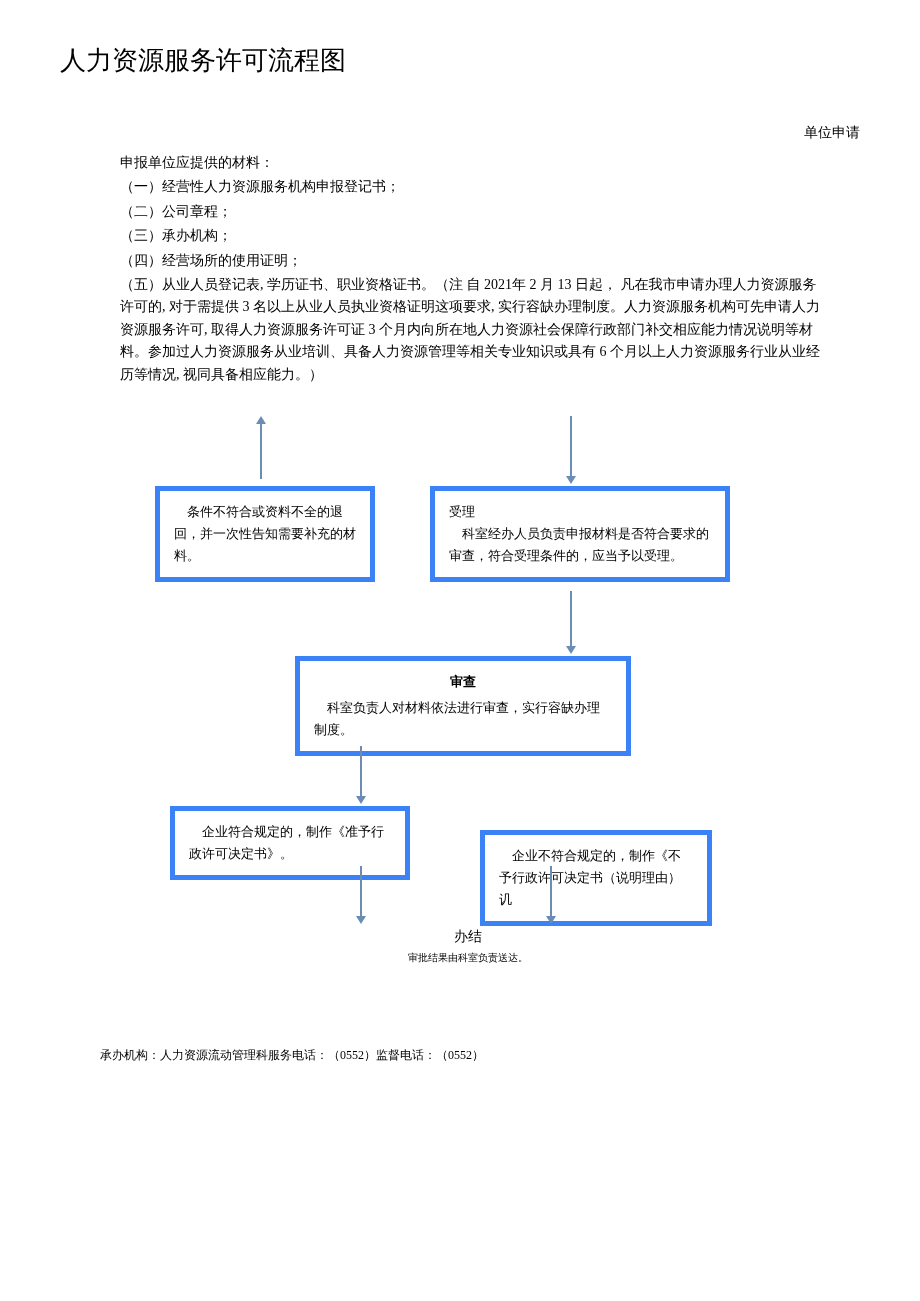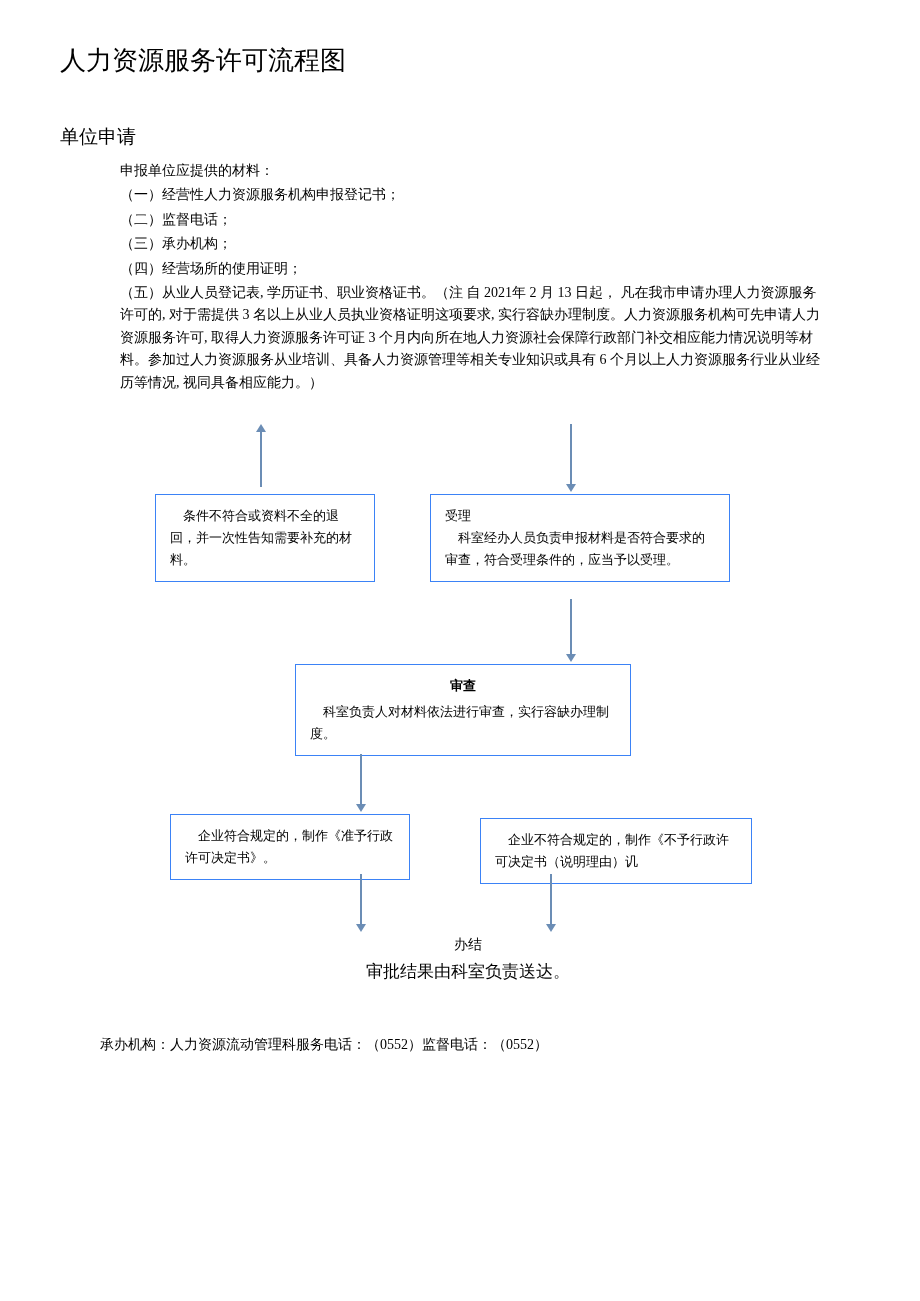--- a/index.html
+++ b/index.html
@@ -15,40 +15,40 @@
     .title {
       font-size: 26px;
       font-weight: normal;
       margin-bottom: 40px;
       font-family: "SimSun", "宋体", serif;
     }
     .application-section {
       margin-bottom: 20px;
     }
     .application-title {
-      text-align: left;
-      font-size: 19px;
+      text-align: right;
+      font-size: 14px;
       margin-bottom: 8px;
     }
     .materials {
       padding-left: 60px;
       padding-right: 40px;
     }
     .materials-line {
       margin: 2px 0;
     }
     .flowchart {
       position: relative;
       width: 100%;
       height: 620px;
       margin-top: 10px;
     }
     .box {
       position: absolute;
-      border: 1px solid #3b82f6;
+      border: 5px solid #3b82f6;
       background: #fff;
       padding: 10px 14px;
       font-size: 13px;
       line-height: 1.7;
     }
     .box-reject {
       left: 95px;
       top: 80px;
       width: 220px;
     }
@@ -72,36 +72,36 @@
       font-weight: bold;
       margin-bottom: 4px;
     }
     .box-approve {
       left: 110px;
       top: 400px;
       width: 240px;
     }
     .box-deny {
       left: 420px;
-      top: 404px;
-      width: 272px;
+      top: 424px;
+      width: 232px;
     }
     .complete-section {
       position: absolute;
       left: 16px;
       right: 0;
       top: 520px;
       text-align: center;
     }
     .complete-title {
       font-size: 14px;
       margin-bottom: 2px;
     }
     .complete-text {
-      font-size: 17px;
+      font-size: 10px;
     }
     .arrow {
       position: absolute;
       width: 2px;
       background: #6b8db5;
     }
     .arrow::after {
       content: "";
       position: absolute;
       width: 0;
@@ -119,35 +119,36 @@
       left: -4px;
       border-bottom: 8px solid #6b8db5;
     }
     .arrow-1 { left: 510px; top: 10px; height: 60px; }
     .arrow-2 { left: 200px; top: 18px; height: 55px; }
     .arrow-3 { left: 510px; top: 185px; height: 55px; }
     .arrow-4 { left: 300px; top: 340px; height: 50px; }
     .arrow-5 { left: 300px; top: 460px; height: 50px; }
     .arrow-6 { left: 490px; top: 460px; height: 50px; }
     .footer {
-      font-size: 14px;
+      margin-top: 20px;
+      font-size: 12px;
       padding-left: 40px;
     }
   </style>
 </head>
 <body>
 
 <h1 class="title">人力资源服务许可流程图</h1>
 
 <div class="application-section">
   <div class="application-title">单位申请</div>
   <div class="materials">
     <div class="materials-line">申报单位应提供的材料：</div>
     <div class="materials-line">（一）经营性人力资源服务机构申报登记书；</div>
-    <div class="materials-line">（二）监督电话；</div>
+    <div class="materials-line">（二）公司章程；</div>
     <div class="materials-line">（三）承办机构；</div>
     <div class="materials-line">（四）经营场所的使用证明；</div>
     <div class="materials-line">（五）从业人员登记表, 学历证书、职业资格证书。（注  自 2021年 2 月 13 日起， 凡在我市申请办理人力资源服务许可的, 对于需提供 3 名以上从业人员执业资格证明这项要求, 实行容缺办理制度。人力资源服务机构可先申请人力资源服务许可, 取得人力资源服务许可证 3 个月内向所在地人力资源社会保障行政部门补交相应能力情况说明等材料。参加过人力资源服务从业培训、具备人力资源管理等相关专业知识或具有 6 个月以上人力资源服务行业从业经历等情况, 视同具备相应能力。）</div>
   </div>
 </div>
 
 <div class="flowchart">
 
   <div class="arrow arrow-down arrow-1"></div>
   <div class="arrow arrow-up arrow-2"></div>

